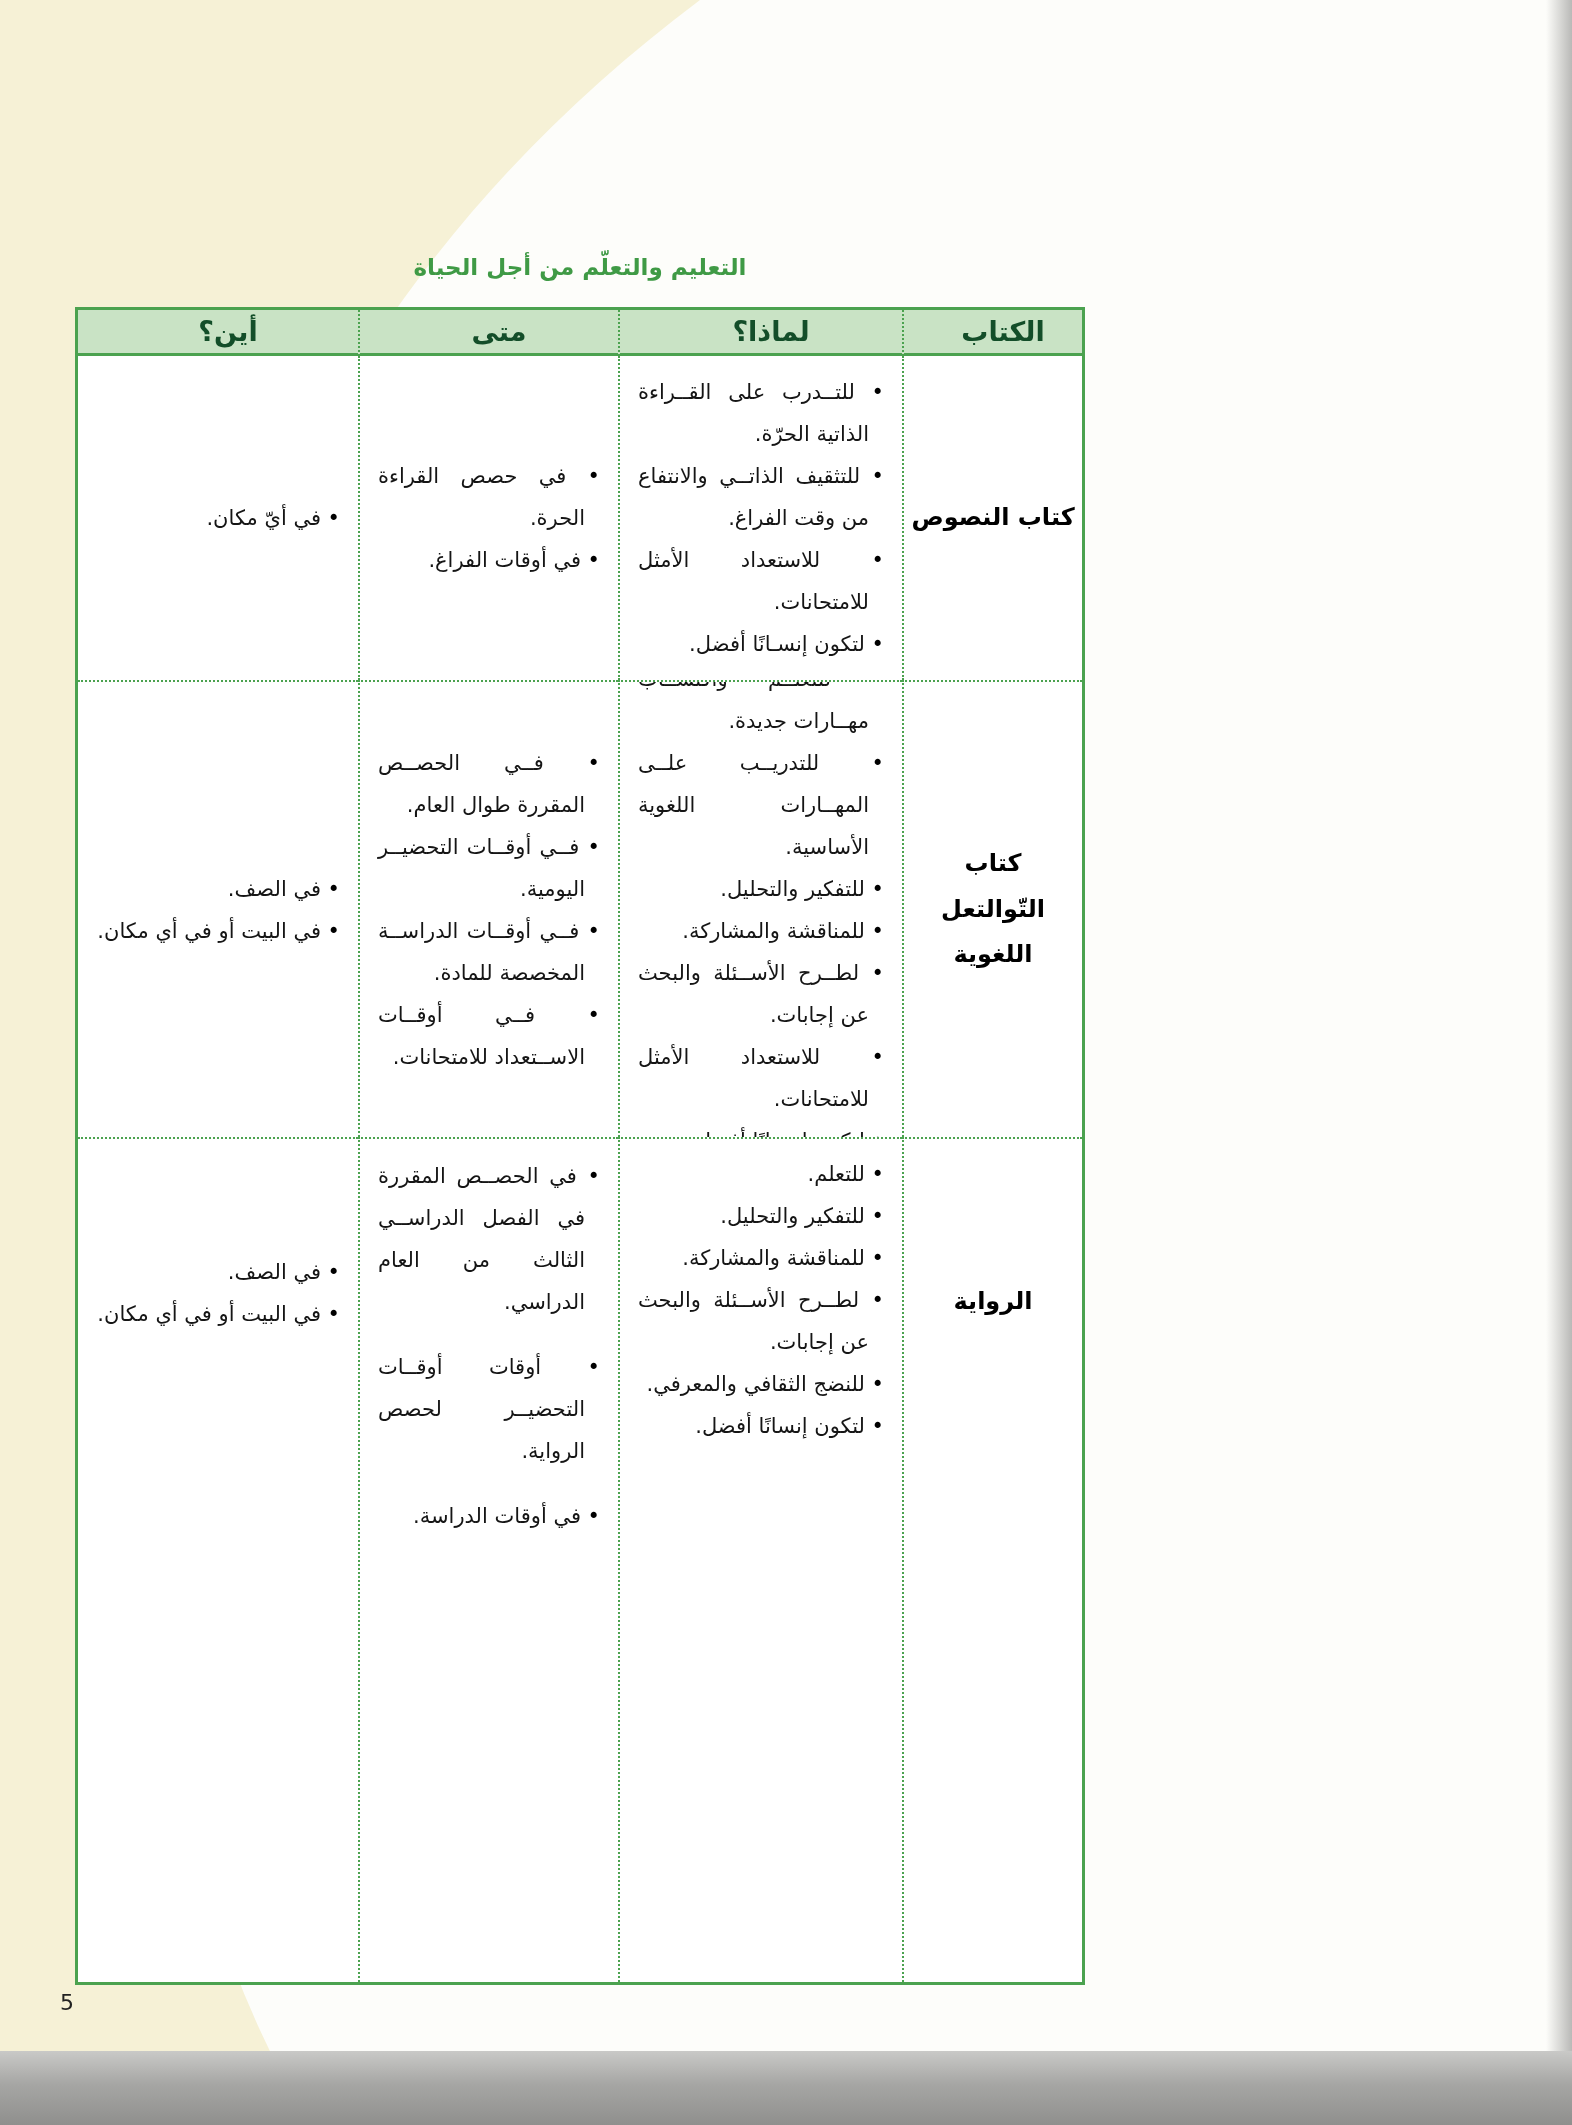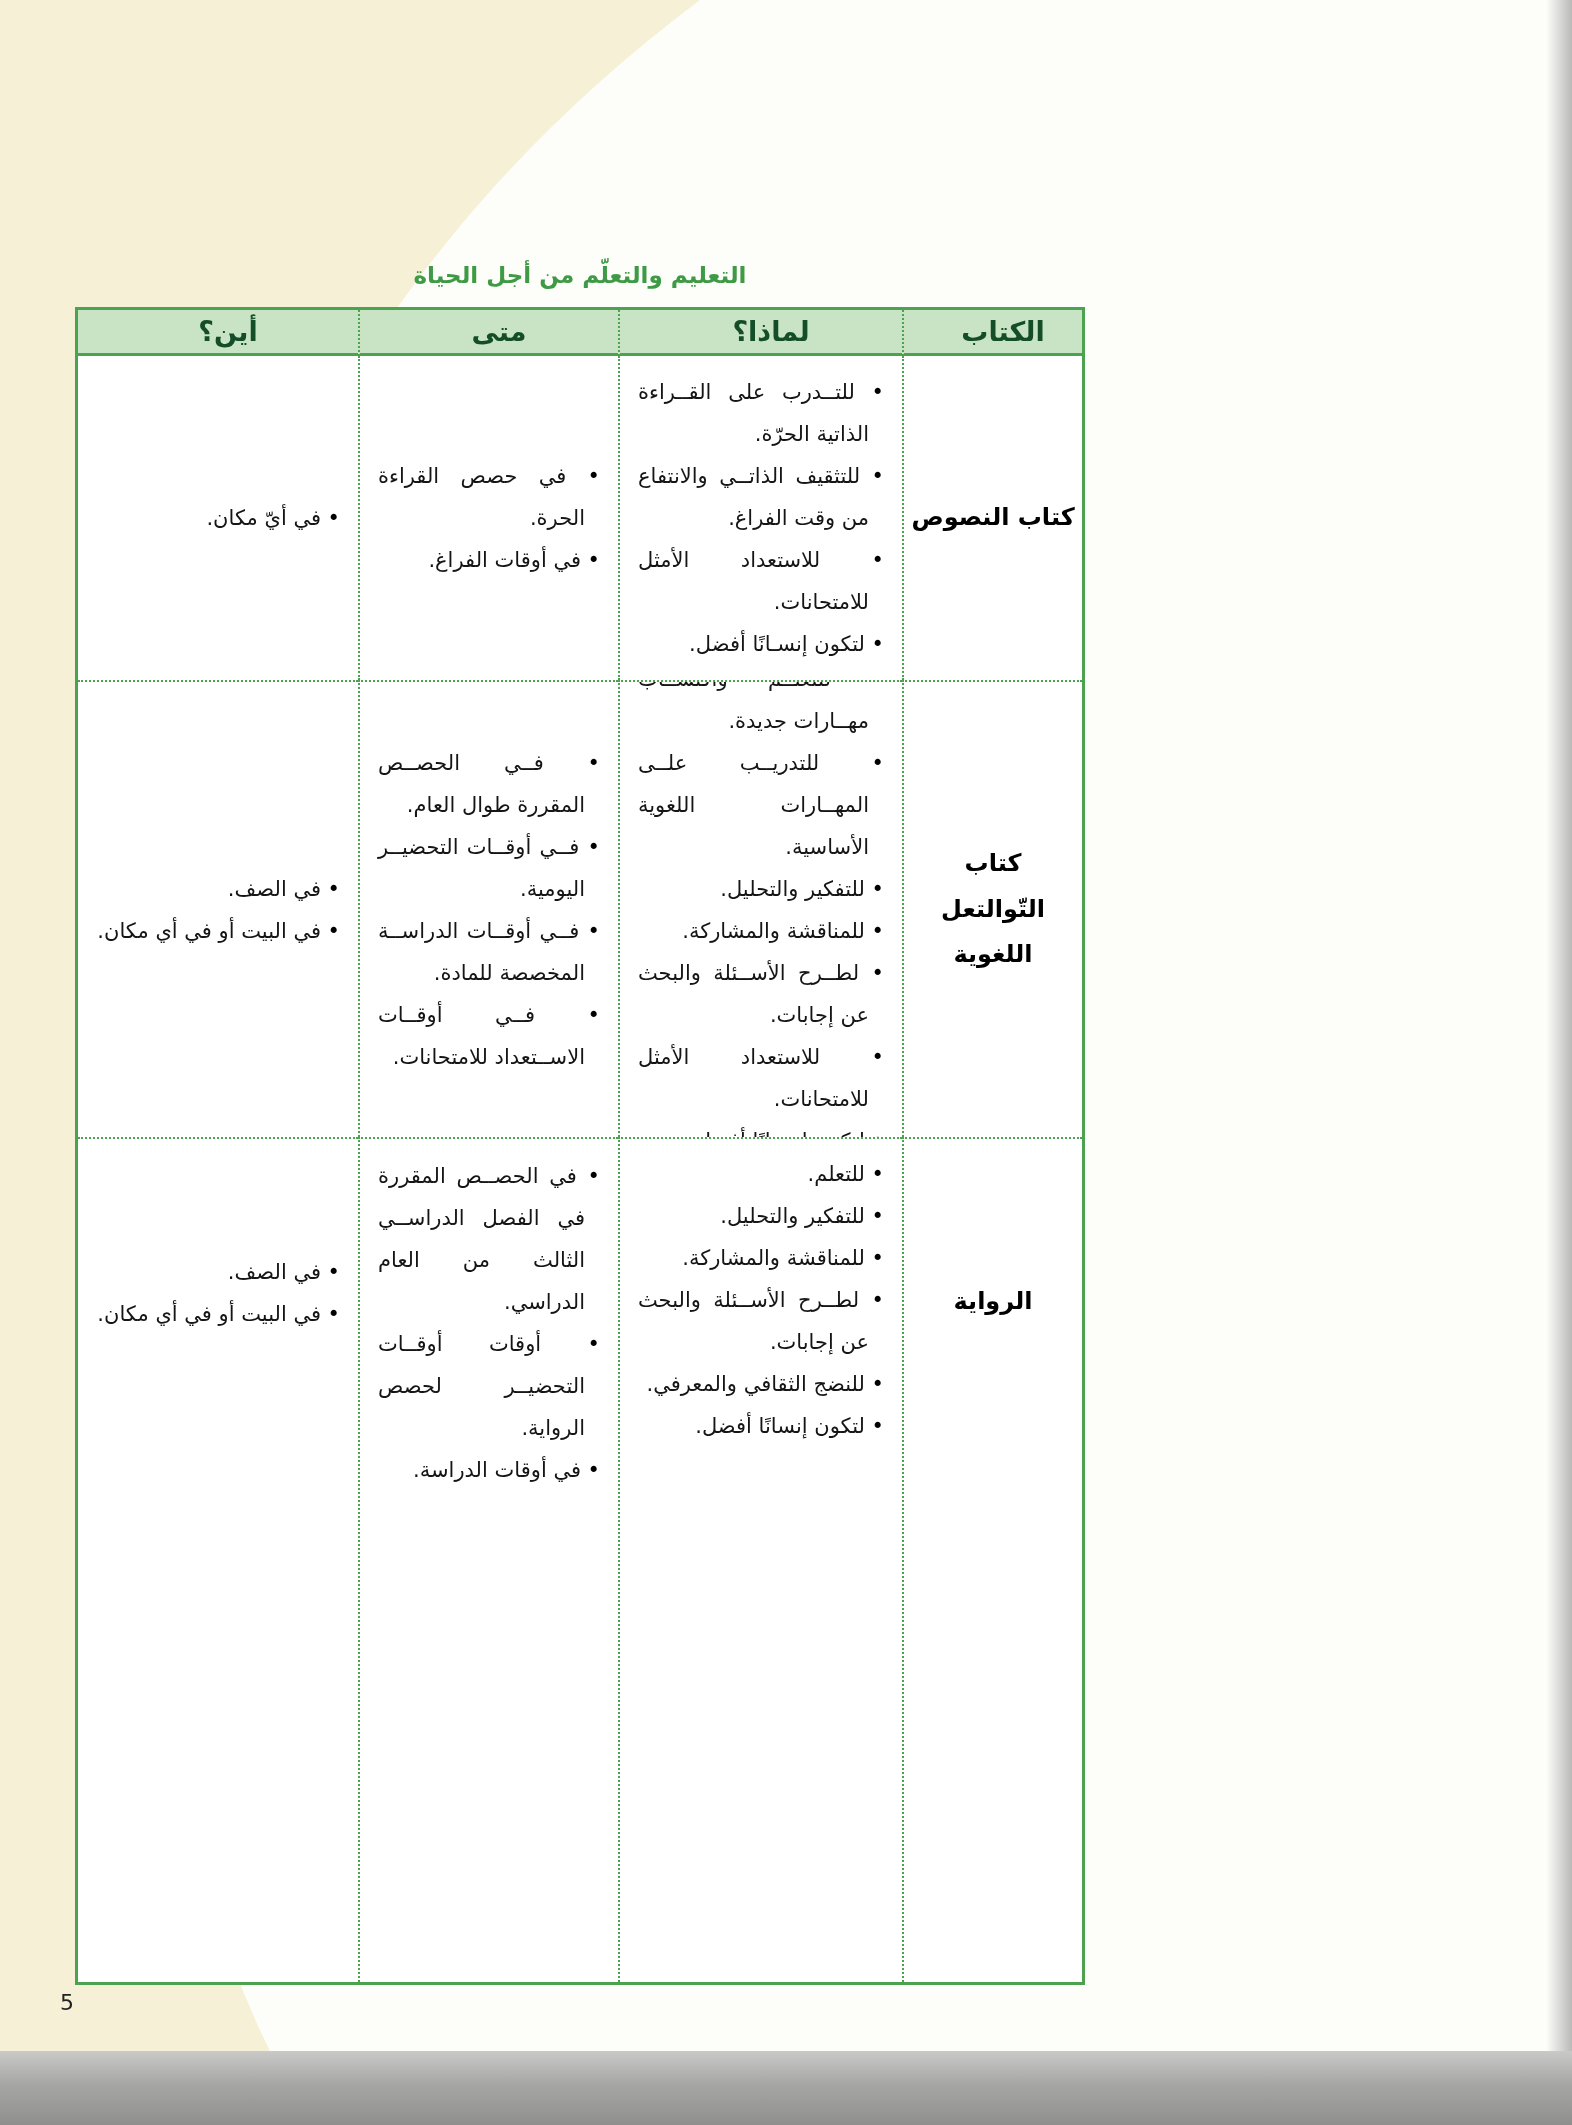--- a/index.html
+++ b/index.html
@@ -23,21 +23,21 @@
   .curve-svg{position:absolute;inset:0;width:100%;height:100%;}
   .gray-bottom{
     position:absolute;left:0;right:0;bottom:0;height:74px;
     background:linear-gradient(180deg,#c9c9c7 0%,#a6a6a4 45%,#8f8f8d 100%);
   }
   .gray-right{
     position:absolute;top:0;right:0;width:26px;bottom:74px;
     background:linear-gradient(270deg,#b9b9b7 0%,rgba(185,185,183,0) 100%);
   }
   .doc-title{
-    position:absolute;top:262px;left:75px;width:1010px;
+    position:absolute;top:254px;left:75px;width:1010px;
     text-align:center;font-weight:bold;font-size:23px;
     color:var(--accent-green);
   }
   .page-number{
     position:absolute;top:1990px;left:60px;
     direction:ltr;font-size:22px;color:#222;
   }
   .table{
     position:absolute;top:307px;left:75px;width:1010px;height:1678px;
     background:#fff;
@@ -71,21 +71,21 @@
     padding:8px 6px;
   }
   .li{
     text-align:justify;
     text-indent:-15px;padding-right:15px;
   }
   .li::before{content:"• ";color:#000;}
   .top{justify-content:flex-start;}
   .pt-book{padding-top:140px;}
   .pt-why{padding-top:14px;}
-  .pt-when{padding-top:16px;}
+  .pt-when{padding-top:16px;gap:23px;}
   .pt-where{padding-top:112px;}
 </style>
 </head>
 <body>
 
 <div class="page">
 
   <svg class="curve-svg" viewBox="0 0 1572 2125" preserveAspectRatio="none">
     <path d="M 700 0 C 460 180, 280 420, 190 760 C 130 1000, 120 1300, 150 1600 C 170 1800, 225 1985, 310 2125 L 0 2125 L 0 0 Z" style="fill:var(--cream,#f6f1d6);"></path>
   </svg>

